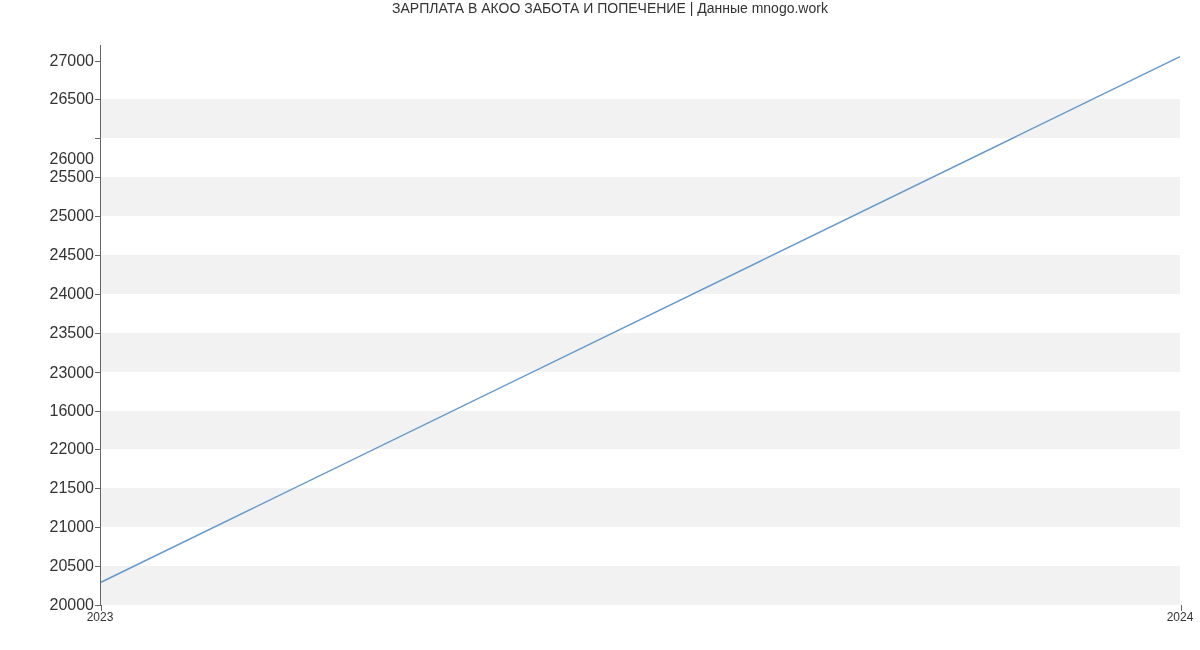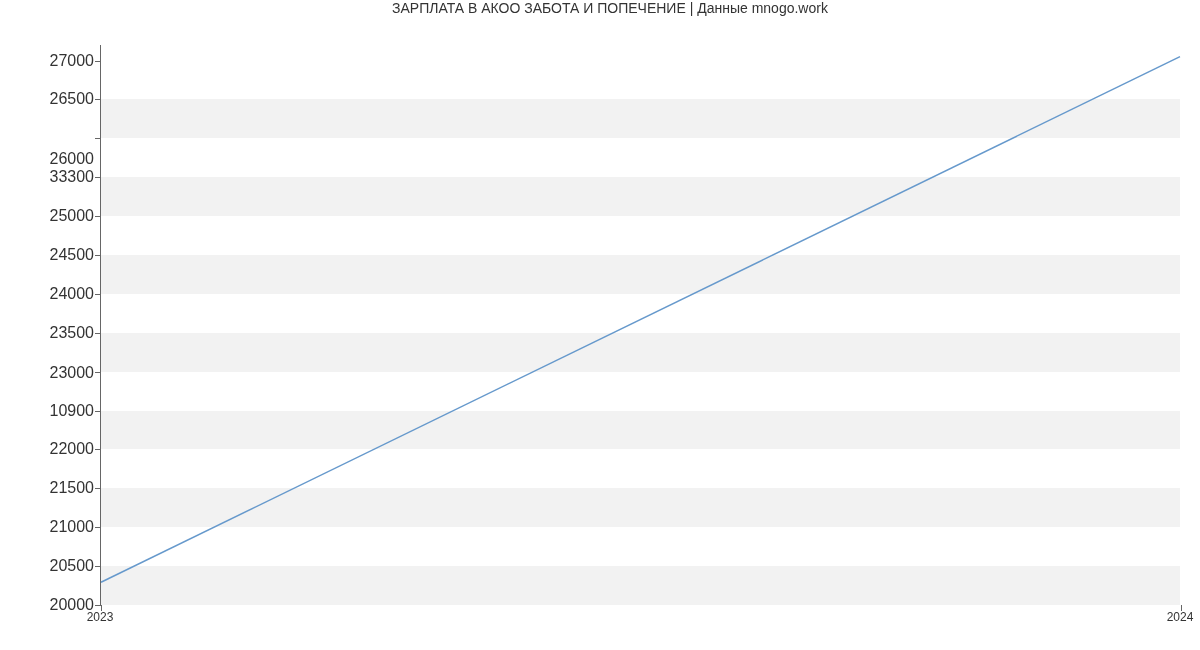--- a/index.html
+++ b/index.html
@@ -88,27 +88,27 @@
 
 <div class="chart-wrap">
   <div class="chart-title">ЗАРПЛАТА В АКОО ЗАБОТА И ПОПЕЧЕНИЕ | Данные mnogo.work</div>
 
   <div id="y-labels">
       <div class="y-label" style="top: 605px;">20000</div>
       <div class="y-label" style="top: 566.111px;">20500</div>
       <div class="y-label" style="top: 527.222px;">21000</div>
       <div class="y-label" style="top: 488.333px;">21500</div>
       <div class="y-label" style="top: 449.444px;">22000</div>
-      <div class="y-label" style="top: 410.556px;">10900</div>
+      <div class="y-label" style="top: 410.556px;">16000</div>
       <div class="y-label" style="top: 373px;">23000</div>
       <div class="y-label" style="top: 332.778px;">23500</div>
       <div class="y-label" style="top: 293.889px;">24000</div>
       <div class="y-label" style="top: 255px;">24500</div>
       <div class="y-label" style="top: 216.111px;">25000</div>
-      <div class="y-label" style="top: 177.222px;">33300</div>
+      <div class="y-label" style="top: 177.222px;">25500</div>
       <div class="y-label" style="top: 138.333px; margin-top: 21px;">26000</div>
       <div class="y-label" style="top: 99.4444px;">26500</div>
       <div class="y-label" style="top: 60.5556px;">27000</div>
     </div>
 
   <div class="plot">
     <div id="bands">
         <div class="grid-band" style="top: 521.111px; height: 38.8889px;"></div>
         <div class="grid-band" style="top: 443.333px; height: 38.8889px;"></div>
         <div class="grid-band" style="top: 365.556px; height: 38.8889px;"></div>

